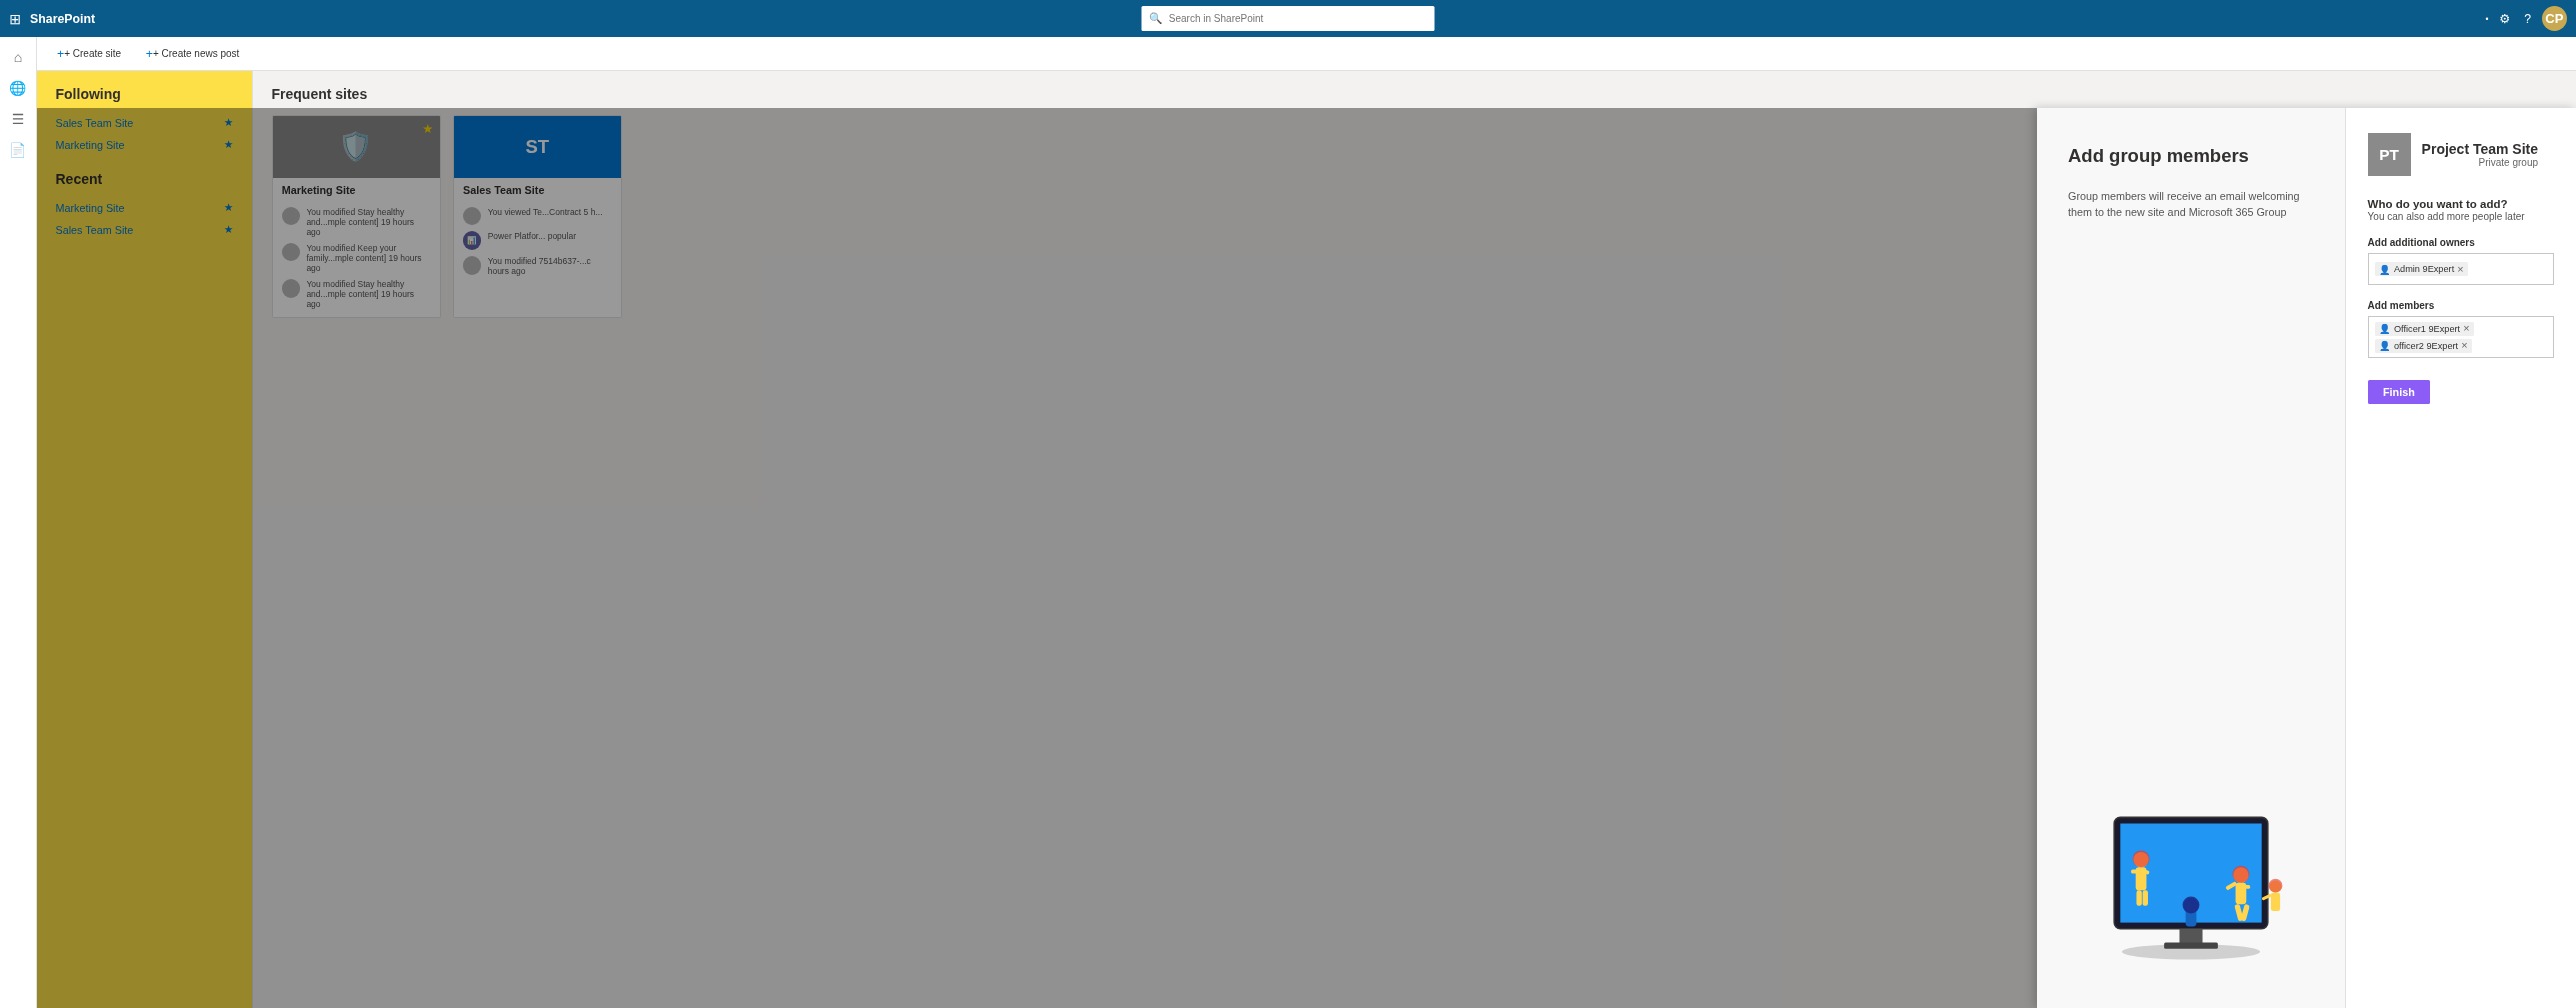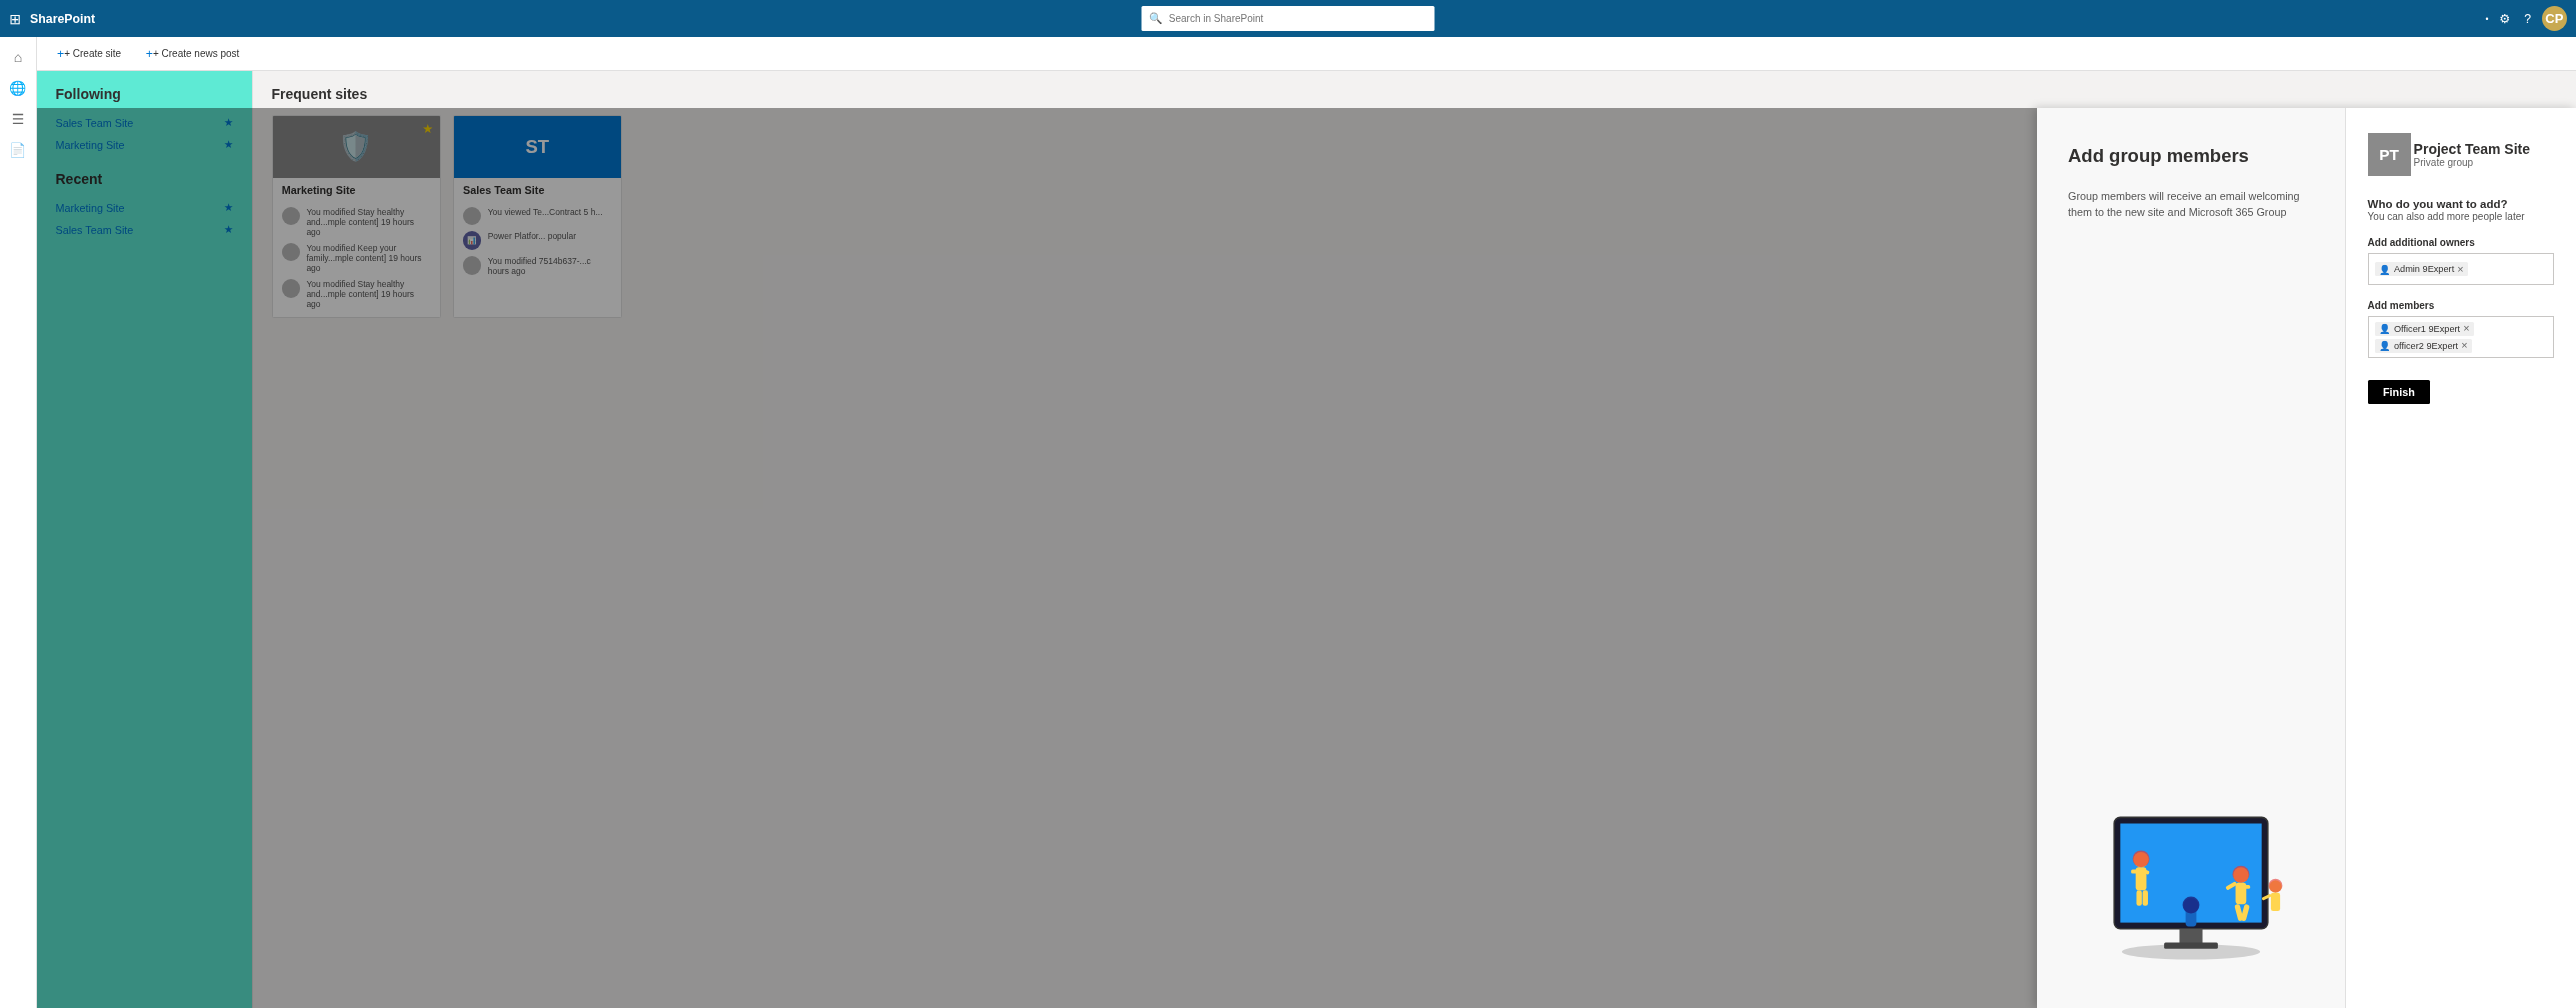--- a/index.html
+++ b/index.html
@@ -140,21 +140,21 @@
     }
     .sub-toolbar-plus {
       color: #0078d4;
       font-size: 12.3px;
       font-weight: 300;
     }
 
     
     .left-panel {
       width: 216px;
-      background: #5eead4;
+      background: #fde047;
       border-right: 0.8px solid #e0e0e0;
       padding: 15.4px 18.5px;
       overflow-y: auto;
       flex-shrink: 0;
     }
     .left-panel-wrapper {
       display: flex;
       flex-direction: column;
     }
 
@@ -346,22 +346,23 @@
       background: white;
       padding: 25px 21.6px;
       display: flex;
       flex-direction: column;
       gap: 15.4px;
       border-left: 0.8px solid #e0e0e0;
     }
     .site-info-header {
       display: flex;
       align-items: center;
-      gap: 3px;
+      gap: 11px;
       margin-bottom: 6.2px;
+      text-align: right;
     }
     .site-initials-box {
       width: 43px;
       height: 43px;
       background: #8a8a8a;
       display: flex;
       align-items: center;
       justify-content: center;
       color: white;
       font-size: 15.4px;
@@ -429,21 +430,21 @@
     .tag-input-box input {
       border: none;
       outline: none;
       font-size: 10px;
       flex: 1;
       min-width: 62px;
       padding: 1.5px;
     }
 
     .finish-btn {
-      background: #000000;
+      background: #8b5cf6;
       color: white;
       border: none;
       padding: 6.2px 15.4px;
       font-size: 10.8px;
       font-weight: 600;
       cursor: pointer;
       border-radius: 1.5px;
       width: fit-content;
       margin-top: 6.2px;
     }

